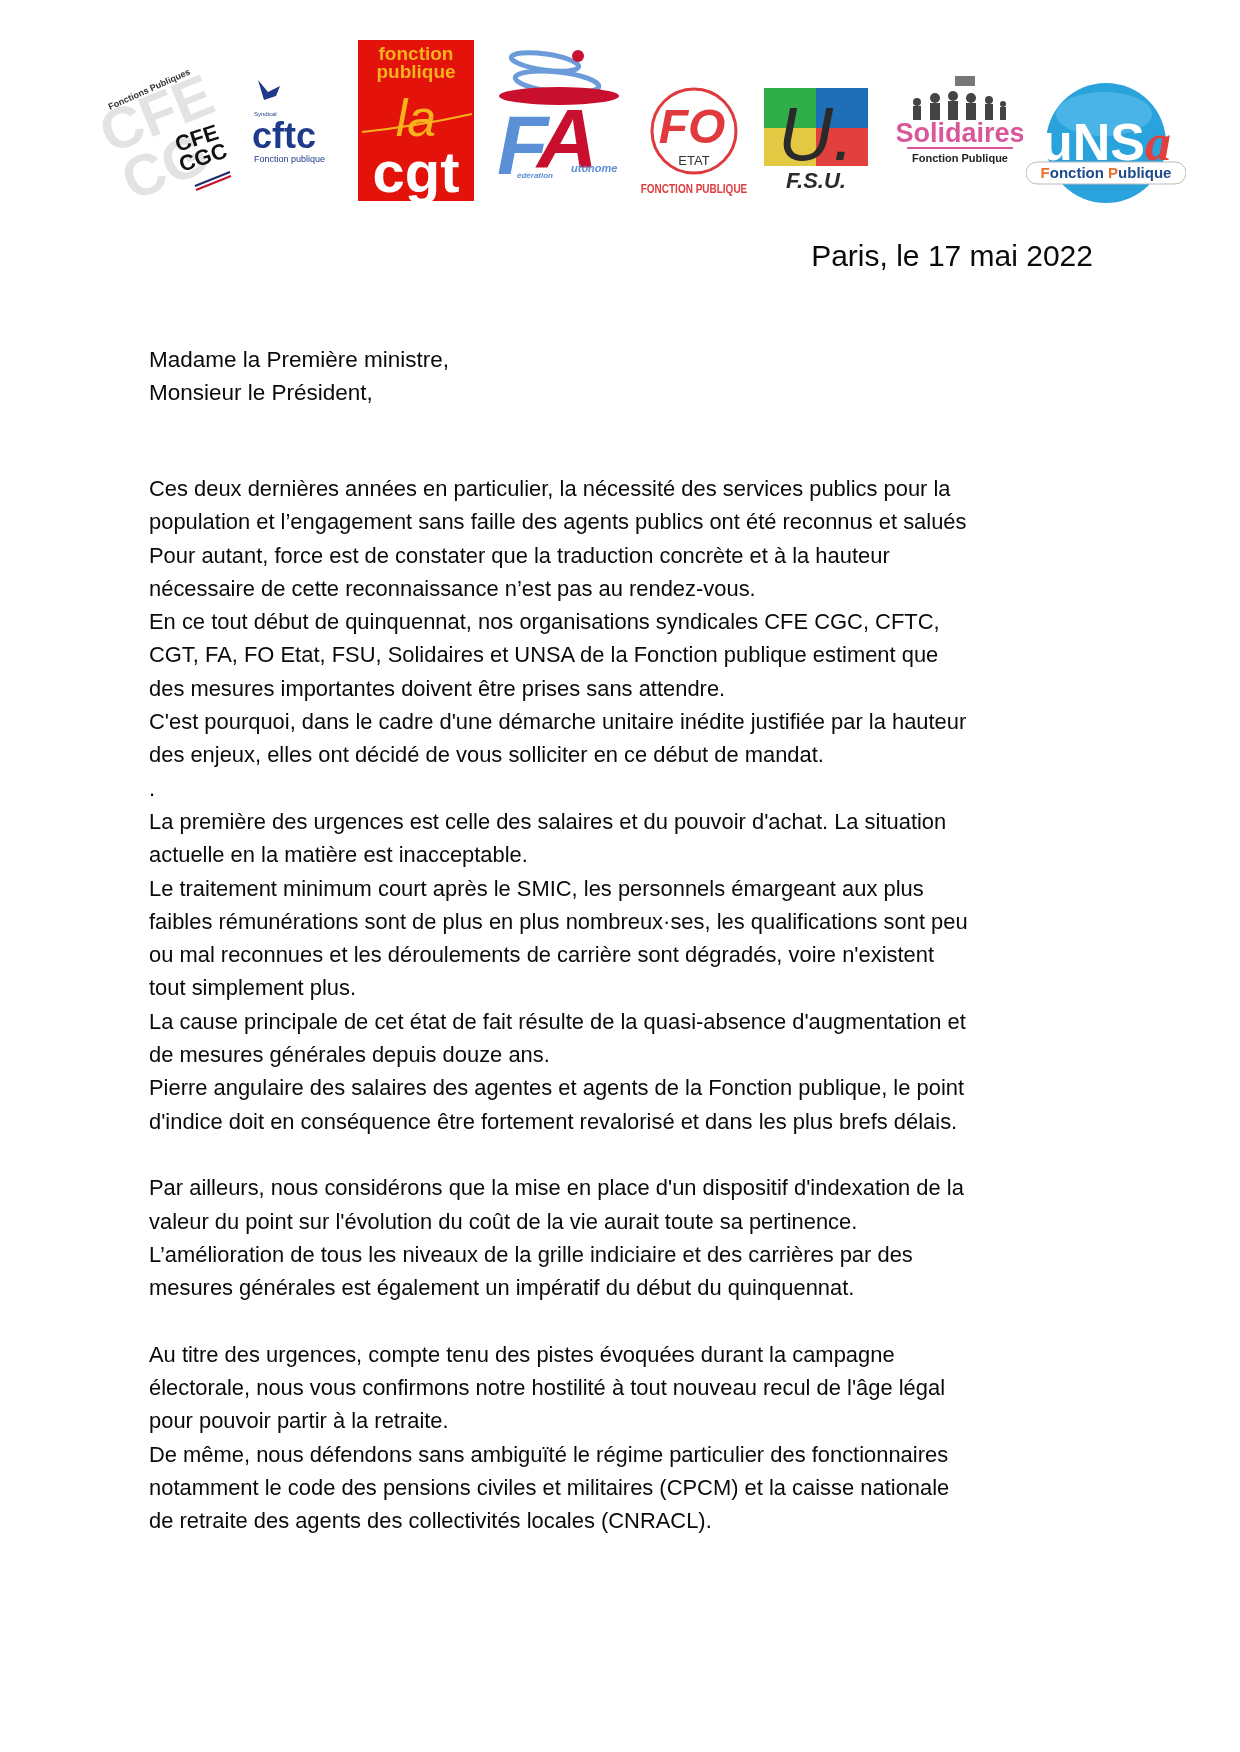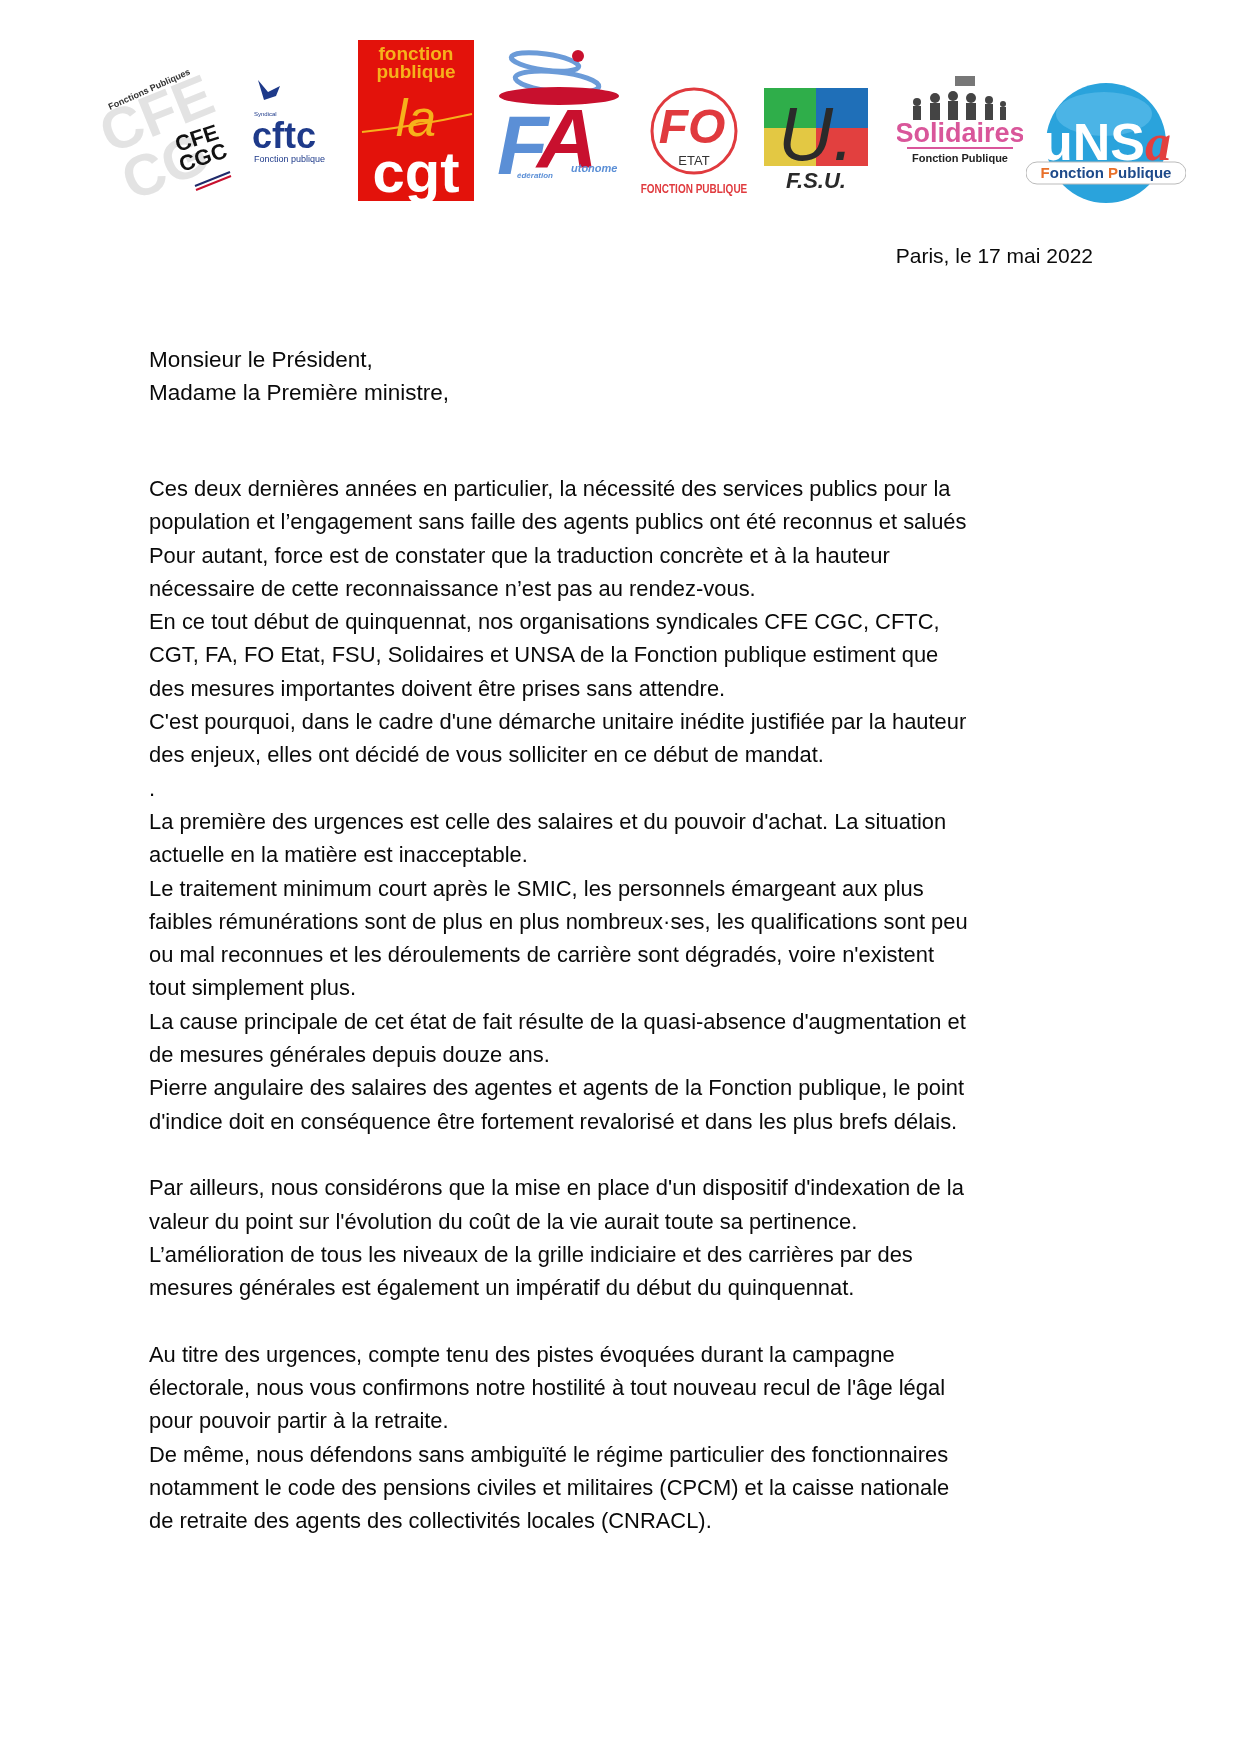--- a/index.html
+++ b/index.html
@@ -1,19 +1,19 @@
 <!DOCTYPE html>
 <html><head>
 <meta charset="utf-8">
 <style>
   html, body { margin: 0; padding: 0; background: #ffffff; }
   body { width: 1240px; height: 1752px; position: relative; overflow: hidden;
          font-family: "Liberation Sans", sans-serif; color: #0a0a0a; }
   .logo { position: absolute; }
-  .date { position: absolute; top: 242px; right: 147px; font-size: 21px; line-height: 28px; white-space: nowrap; }
+  .date { position: absolute; top: 242px; right: 147px; font-size: 30px; line-height: 28px; white-space: nowrap; }
   .salutation { position: absolute; left: 149px; top: 343px; font-size: 22.5px; line-height: 33.3px; }
   .salutation div, .body div { white-space: nowrap; }
   .body { position: absolute; left: 149px; top: 472px; width: 960px; font-size: 22.5px; line-height: 33.3px; }
   .blank { height: 33.3px; }
   svg text { font-family: "Liberation Sans", sans-serif; }
 </style>
 </head>
 <body>
 
 <div>
@@ -97,22 +97,22 @@
     <ellipse cx="78" cy="32" rx="48" ry="22" fill="#6cc6ef" opacity="0.5"></ellipse>
     <text x="80" y="78" text-anchor="middle" font-size="52" font-weight="bold" fill="#ffffff">uNS<tspan font-style="italic" font-family="Liberation Serif, serif" fill="#e2403f">a</tspan></text>
     <rect x="0" y="80" width="160" height="22" rx="11" fill="#ffffff" stroke="#bbb" stroke-width="1"></rect>
     <text x="80" y="96" text-anchor="middle" font-size="15" font-weight="bold" fill="#1d4a8a"><tspan fill="#e8702a">F</tspan><tspan>onction </tspan><tspan fill="#e8702a">P</tspan><tspan>ublique</tspan></text>
   </svg>
 </div>
 
 <div class="date">Paris, le 17 mai 2022</div>
 
 <div class="salutation">
+  <div>Madame la Première ministre,</div>
   <div>Monsieur le Président,</div>
-  <div>Madame la Première ministre,</div>
 </div>
 
 <div class="body" id="letter-body">
     <div style="transform-origin: left center; transform: scaleX(0.974);">Ces deux dernières années en particulier, la nécessité des services publics pour la</div>
     <div style="transform-origin: left center; transform: scaleX(0.974);">population et l’engagement sans faille des agents publics ont été reconnus et salués</div>
     <div style="transform-origin: left center; transform: scaleX(0.974);">Pour autant, force est de constater que la traduction concrète et à la hauteur</div>
     <div style="transform-origin: left center; transform: scaleX(0.974);">nécessaire de cette reconnaissance n’est pas au rendez-vous.</div>
     <div style="transform-origin: left center; transform: scaleX(0.974);">En ce tout début de quinquennat, nos organisations syndicales CFE CGC, CFTC,</div>
     <div style="transform-origin: left center; transform: scaleX(0.974);">CGT, FA, FO Etat, FSU, Solidaires et UNSA de la Fonction publique estiment que</div>
     <div style="transform-origin: left center; transform: scaleX(0.974);">des mesures importantes doivent être prises sans attendre.</div>

